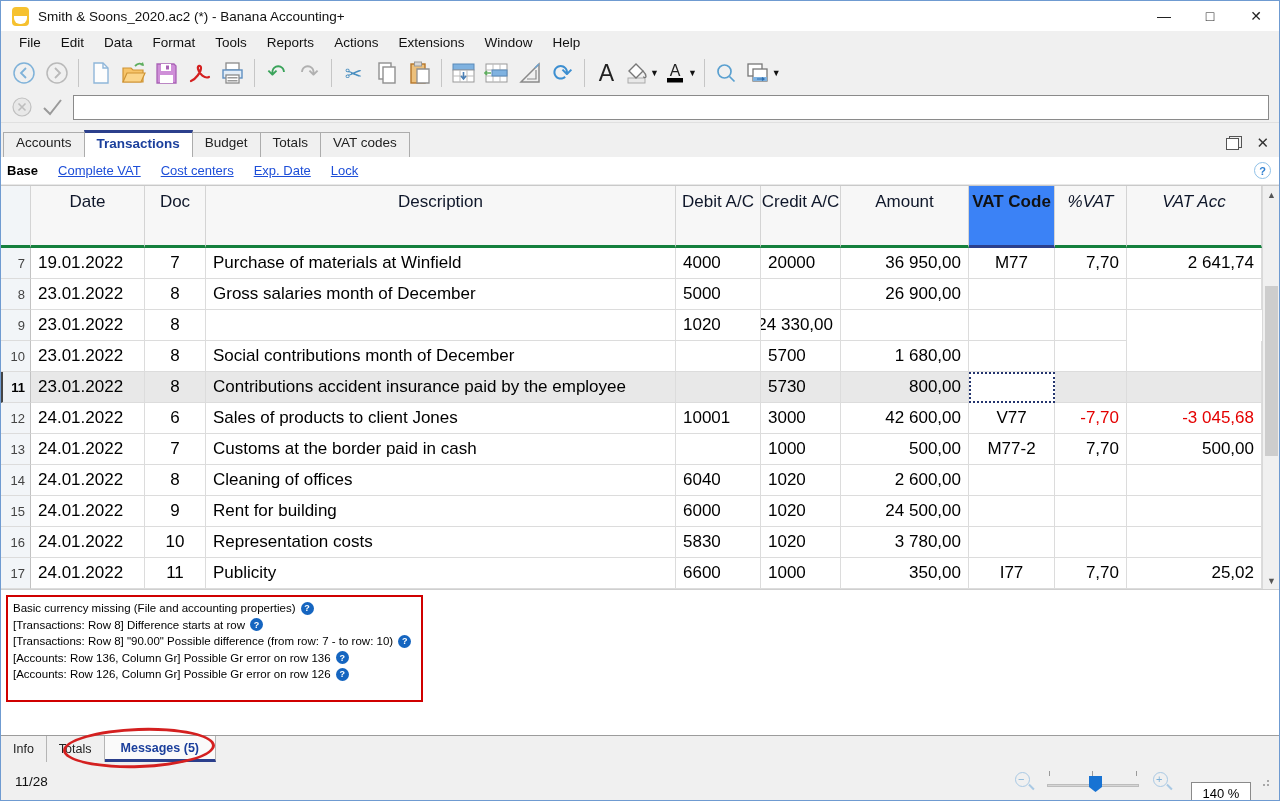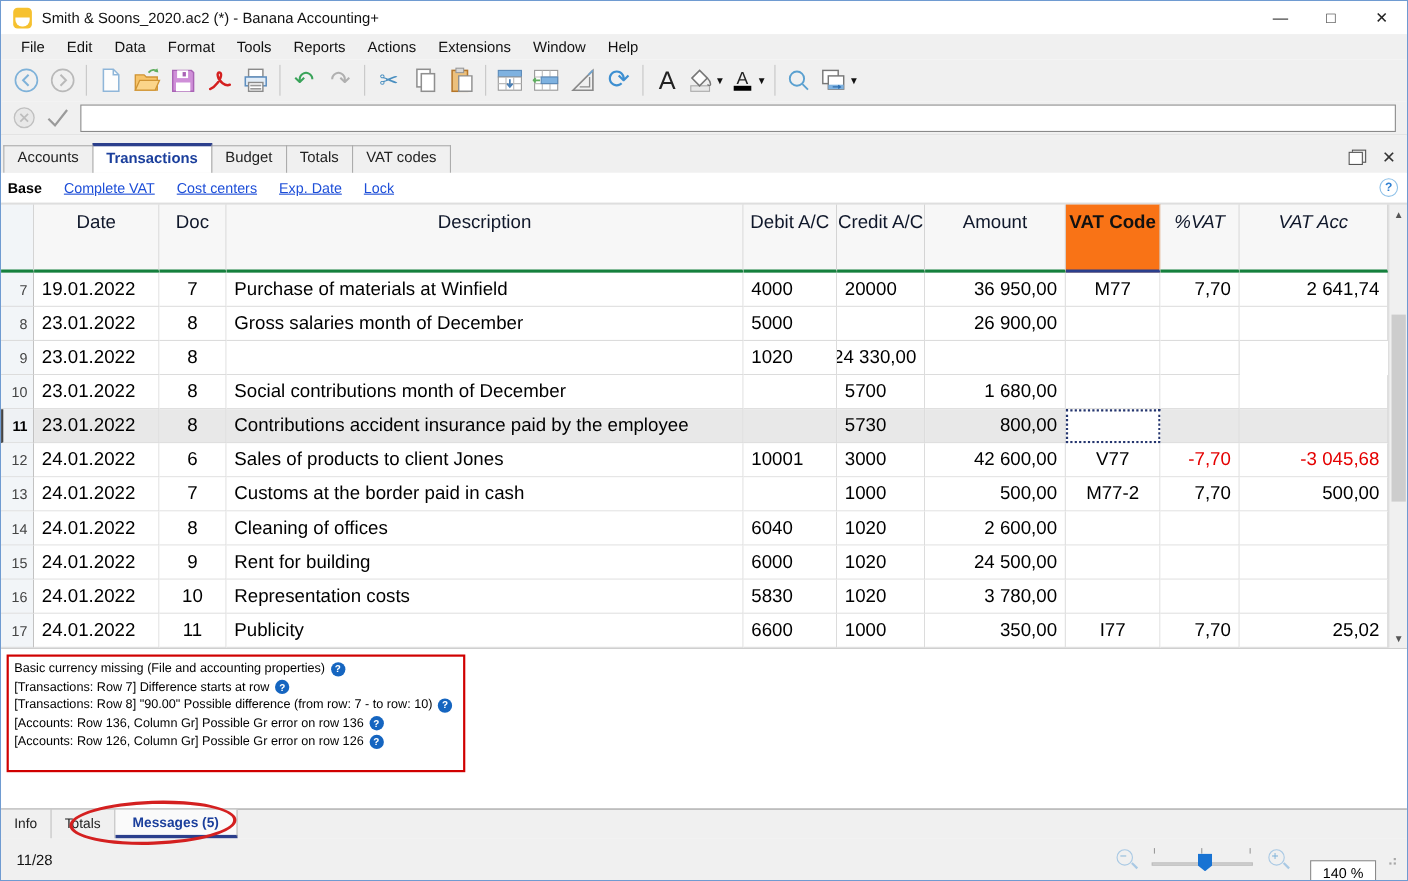--- a/index.html
+++ b/index.html
@@ -48,21 +48,21 @@
   .view-link { font-size:13px; color:#1d4ed8; text-decoration:underline; margin-right:20px; }
   .help-circ { margin-left:auto; margin-right:8px; width:17px; height:17px; border:1.5px solid #8fc1e8; border-radius:50%; color:#2f7fd0; font-size:11px; font-weight:bold; display:flex; align-items:center; justify-content:center; }
 
   
   .tablewrap { flex:0 0 auto; height:404px; display:flex; border-top:1px solid #c9c9c9; }
   .grid { width:1261px; }
   .thead, .trow { display:grid; grid-template-columns:30px 114px 61px 470px 85px 80px 128px 86px 72px 135px; }
   .thead { height:62px; }
   .hcell { background:#f7f7f7; border-right:1px solid #d4d4d4; border-bottom:3px solid #15803d; display:flex; justify-content:center; padding-top:6px; font-size:17px; color:#0f172a; }
   .hcell.h-num { background:#f2f5f8; }
-  .hcell.h-vat_code { background:#f97316; font-weight:bold; color:#111; border-bottom:3px solid #2b3f8c; }
+  .hcell.h-vat_code { background:#3b82f6; font-weight:bold; color:#111; border-bottom:3px solid #2b3f8c; }
   .hcell.h-pct_vat, .hcell.h-vat_acc { font-style:italic; }
   .trow { height:31px; }
   .cell { border-right:1px solid #dcdcdc; border-bottom:1px solid #dcdcdc; display:flex; align-items:center; font-size:17px; color:#000; overflow:hidden; white-space:nowrap; background:#fff; }
   .c-num { background:#f2f5f8; color:#444; font-size:13px; justify-content:flex-end; padding-right:5px; border-right:1px solid #c2c2c2; }
   .c-date, .c-description, .c-debit, .c-credit { padding-left:7px; }
   .c-doc, .c-vat_code { justify-content:center; }
   .c-amount, .c-pct_vat, .c-vat_acc { justify-content:flex-end; padding-right:7px; }
   .sel-row .cell { background:#e8e8e8; }
   .sel-row .c-num { font-weight:bold; color:#000; background:#eef1f4; border-left:2px solid #444; }
   .cell.sel-cell { background:#fff; border:2px dotted #24356e; }
@@ -456,21 +456,21 @@
     </div>
   </div>
 
   <div class="msgarea">
     <div class="msgbox">
         <div class="msg">
           <div class="" style="display: inline;">Basic currency missing (File and accounting properties)</div>
           <div class="qicon">?</div>
         </div>
         <div class="msg">
-          <div class="" style="display: inline;">[Transactions: Row 7] Difference starts at row</div>
+          <div class="" style="display: inline;">[Transactions: Row 8] Difference starts at row</div>
           <div class="qicon">?</div>
         </div>
         <div class="msg">
           <div class="" style="display: inline;">[Transactions: Row 8] "90.00" Possible difference (from row: 7 - to row: 10)</div>
           <div class="qicon">?</div>
         </div>
         <div class="msg">
           <div class="" style="display: inline;">[Accounts: Row 136, Column Gr] Possible Gr error on row 136</div>
           <div class="qicon">?</div>
         </div>

